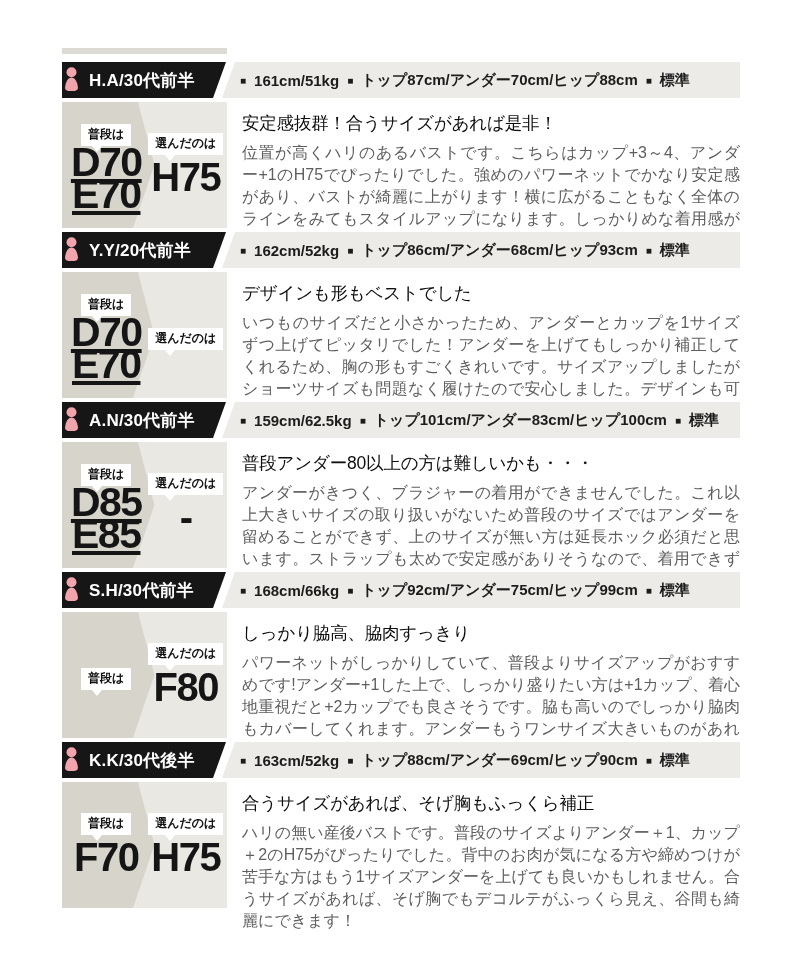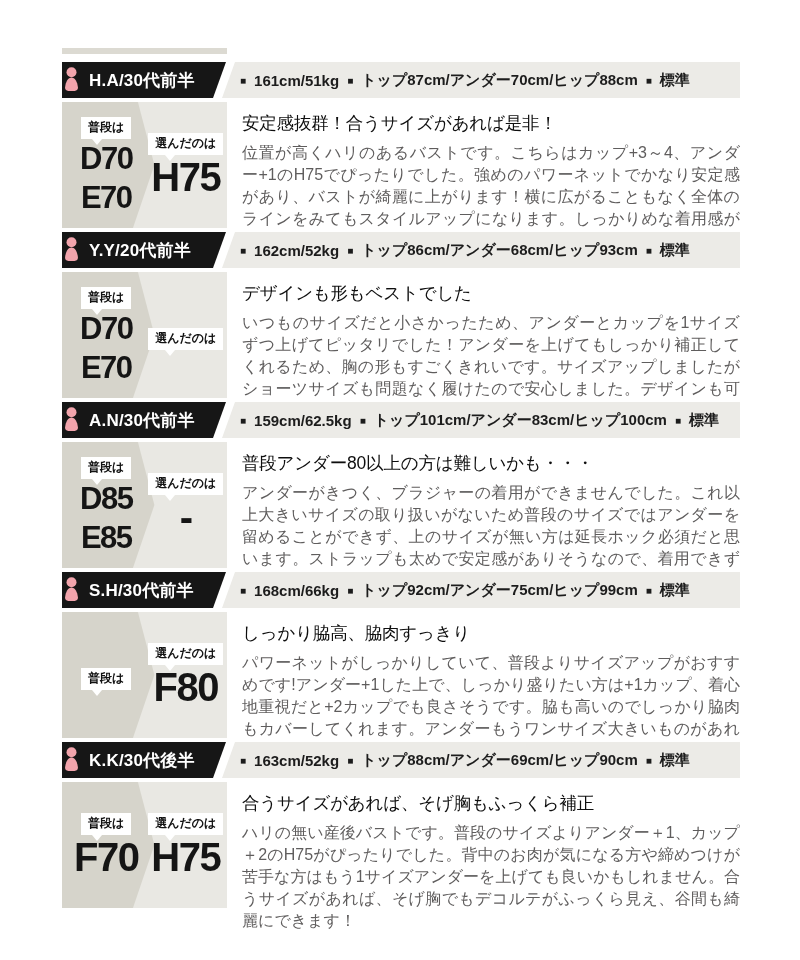--- a/index.html
+++ b/index.html
@@ -59,21 +59,21 @@
   }
   .tag::after{
     content:"";position:absolute;left:22%;top:100%;
     border:5px solid transparent;border-top:6px solid #ffffff;border-bottom:0;
   }
   .size-box{
     flex:1;display:flex;align-items:center;justify-content:center;
     font-weight:bold;color:var(--ink);font-size:40px;letter-spacing:-1.5px;
     text-align:center;padding-bottom:4px;
   }
-  .size-box.two-line{font-size:31px;line-height:39px;}
+  .size-box.two-line{font-size:41px;line-height:32px;text-decoration:underline;}
 
   .text-col{flex:1;padding-left:15px;box-sizing:border-box;}
   .review-title{margin:9px 0 0;font-size:17.5px;font-weight:normal;color:#0e0e0e;letter-spacing:-0.2px;}
   .review-body{margin:7px 0 0;font-size:16px;line-height:22px;color:var(--body-text);
     text-align:justify;letter-spacing:0;}
 </style>
 </head>
 <body>
 
 <div class="stage">

